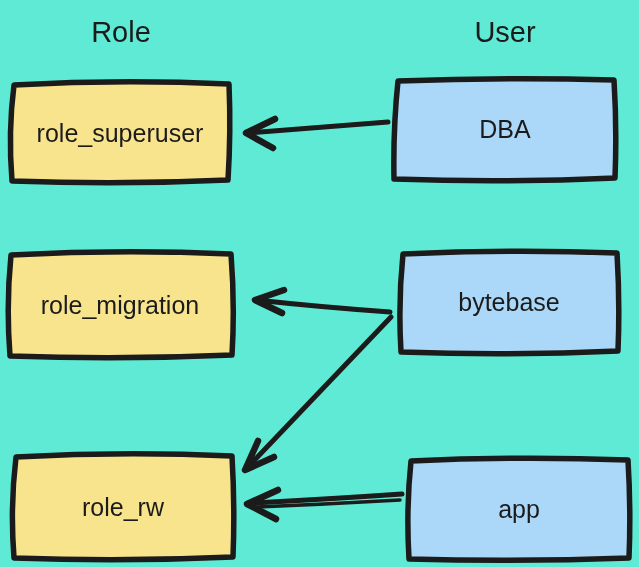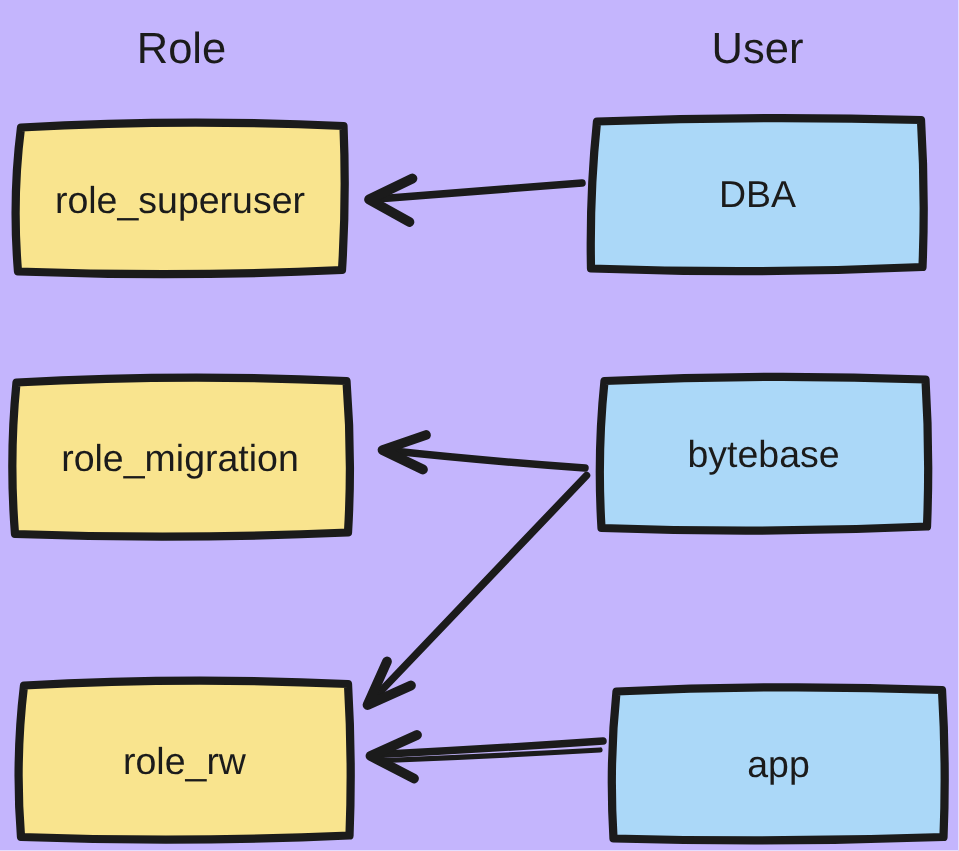--- a/index.html
+++ b/index.html
@@ -4,21 +4,21 @@
 <style>
   html, body {
     margin: 0;
     padding: 0;
     background: #ffffff;
   }
   .canvas {
     position: relative;
     width: 639px;
     height: 567px;
-    background: #c4b5fd;
+    background: #5eead4;
     overflow: hidden;
   }
   svg { display: block; }
   .hdr {
     font-family: "Liberation Sans", sans-serif;
     font-size: 29px;
     text-anchor: middle;
   }
   .lbl {
     font-family: "Liberation Sans", sans-serif;

